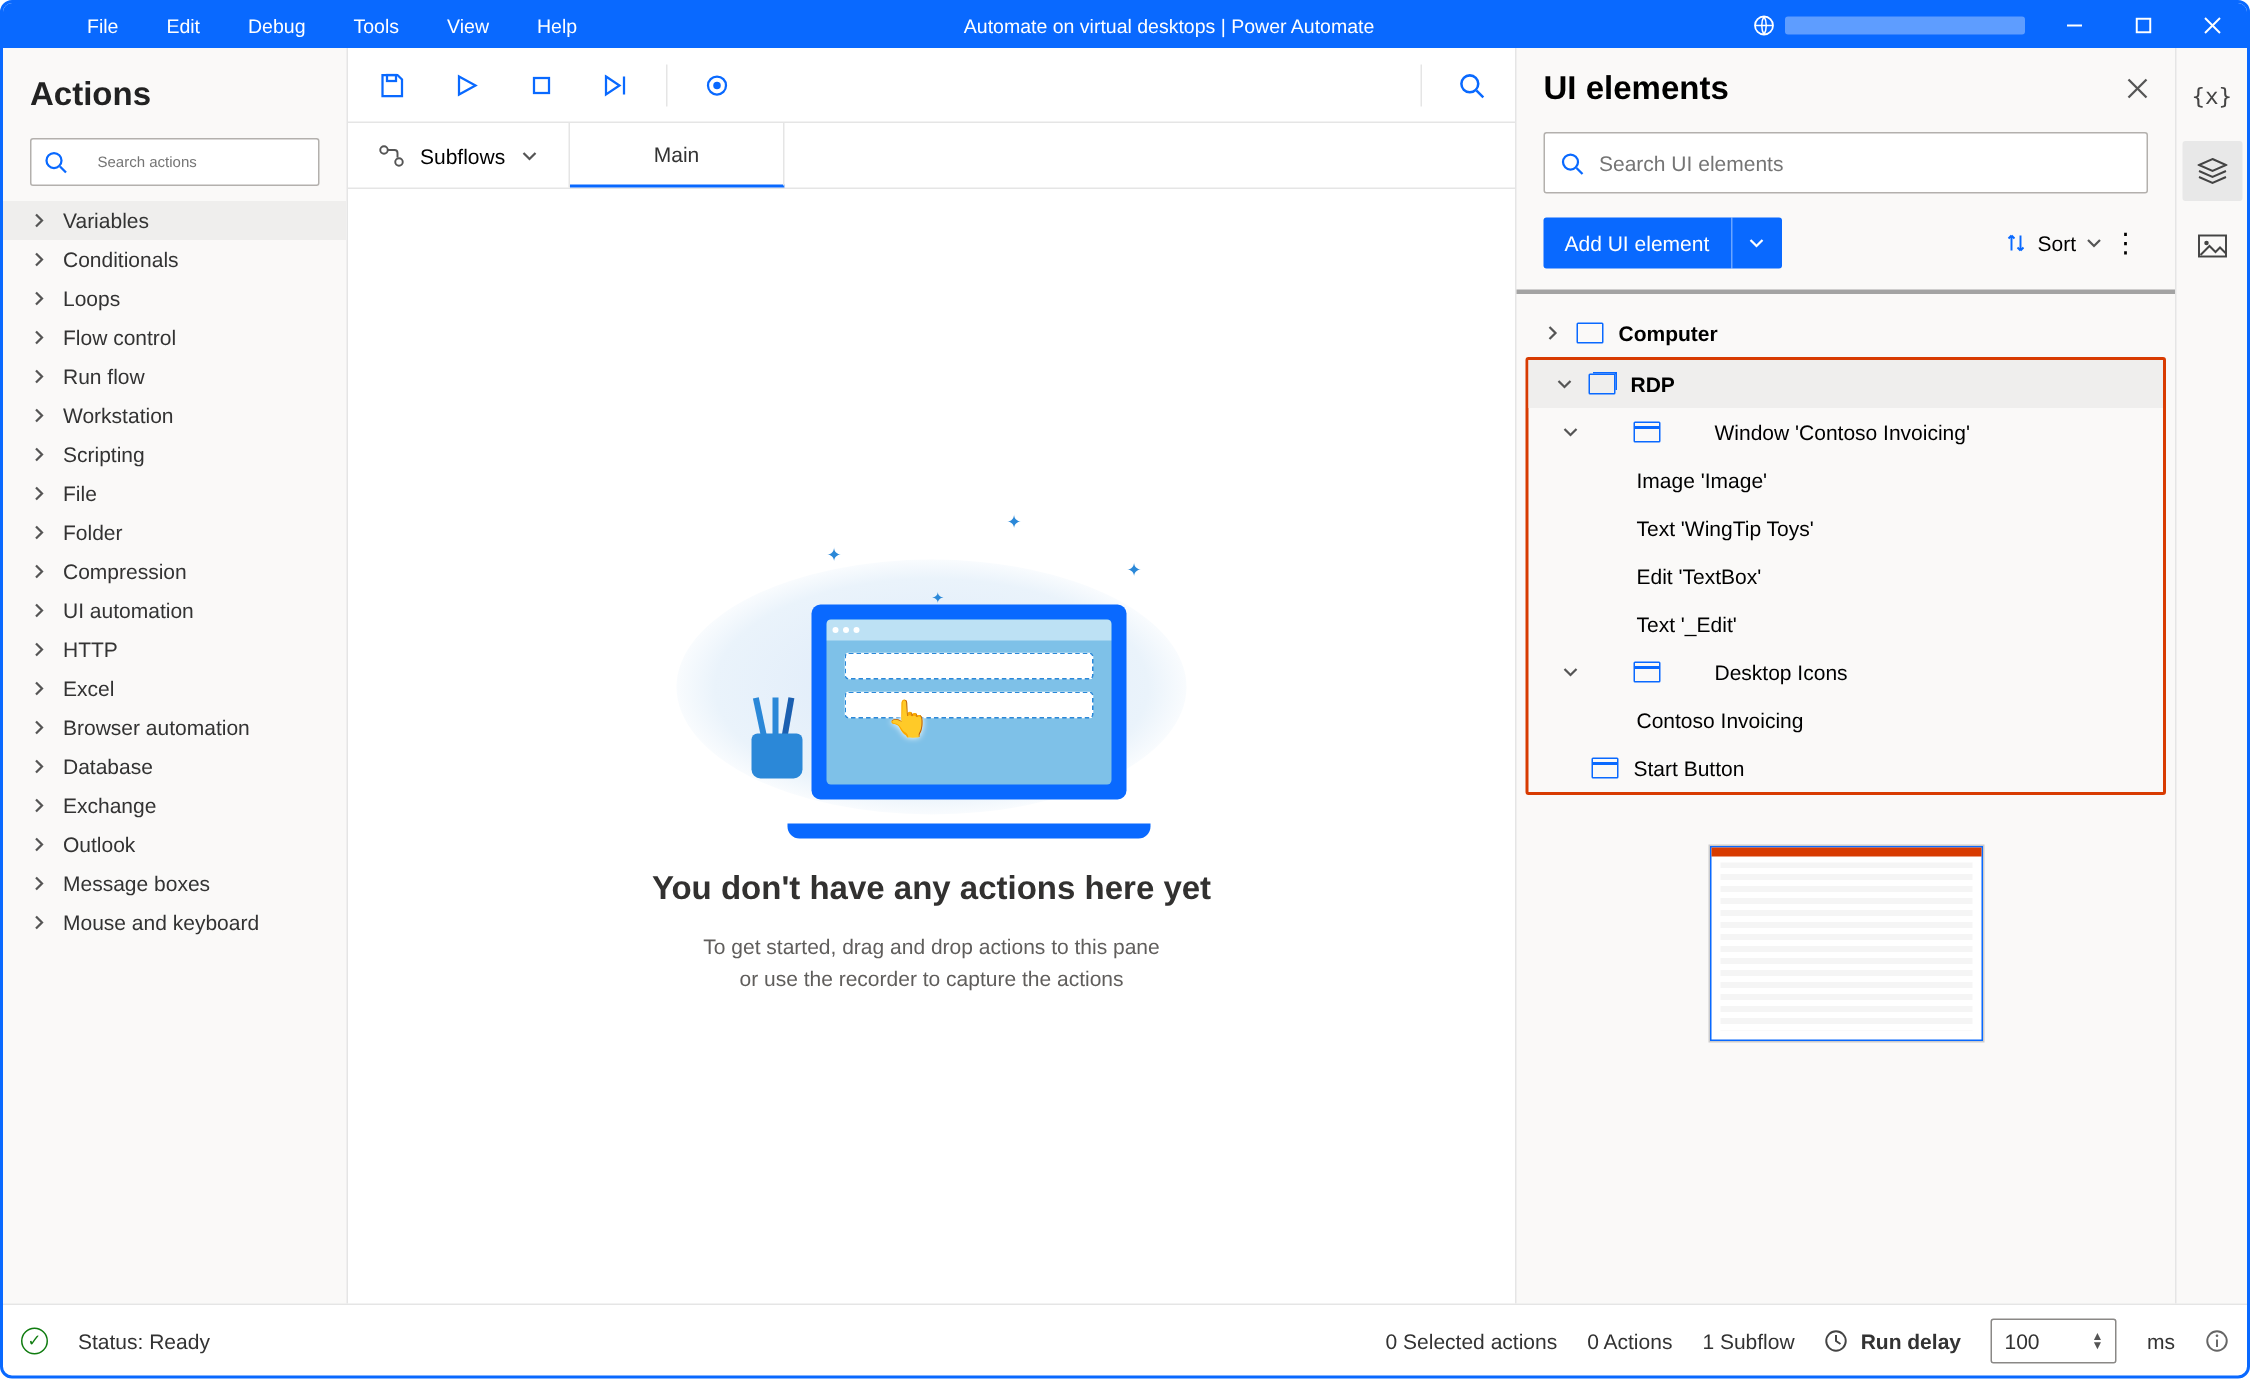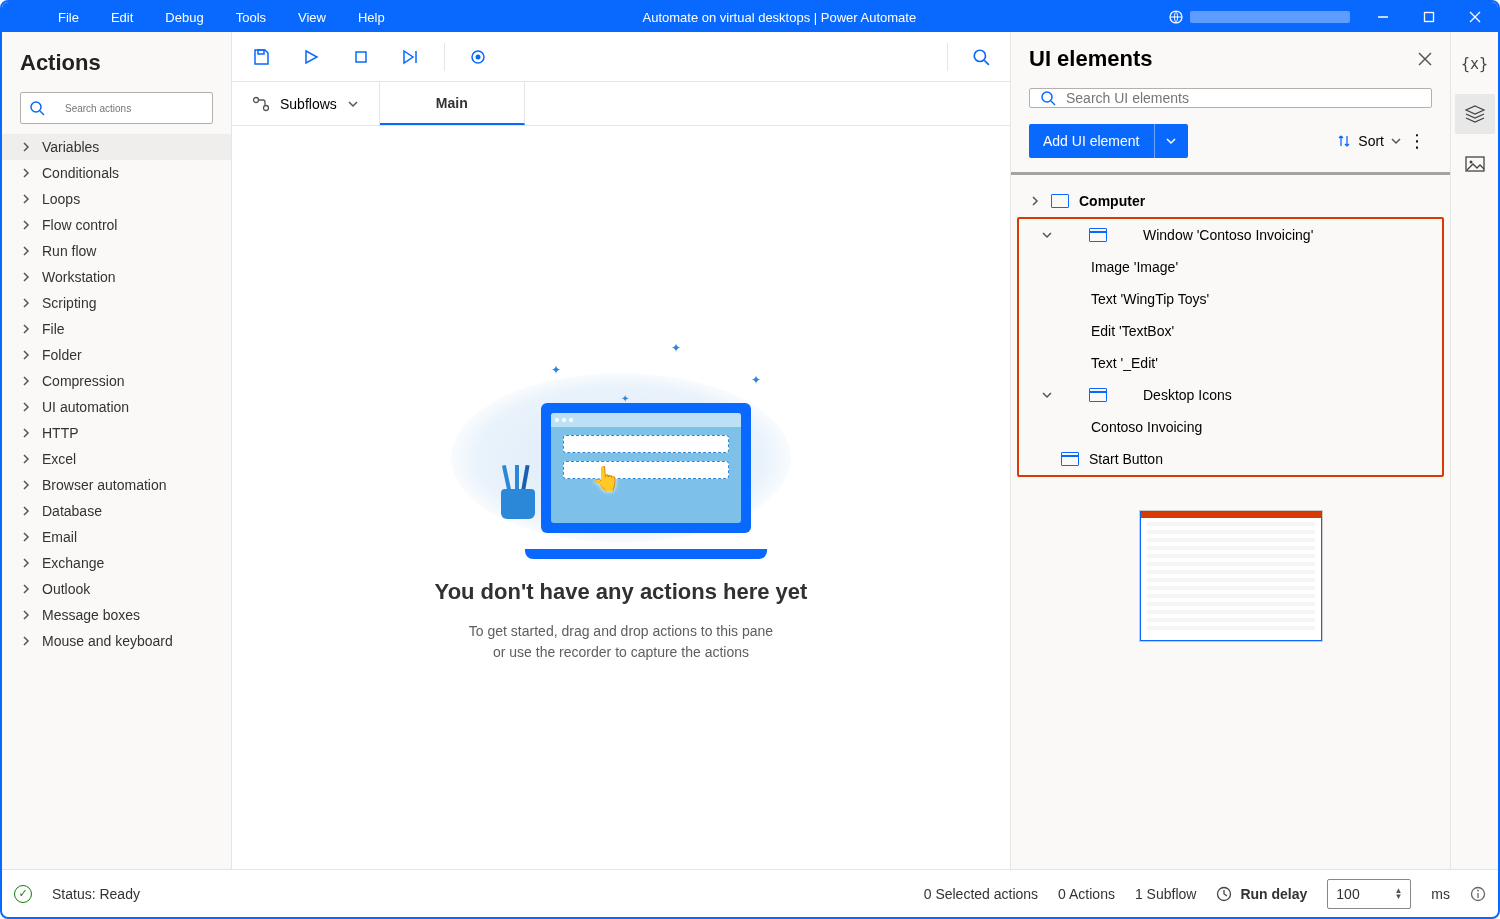--- a/index.html
+++ b/index.html
@@ -29,30 +29,30 @@
 .chev { width: 12px; height: 12px; flex-shrink:0; }
 
 
 .center { flex: 1; display: flex; flex-direction: column; min-width:0; }
 .toolbar { height: 50px; border-bottom: 1px solid #e5e5e5; display: flex; align-items: center; padding: 0 12px; gap: 16px; }
 .tb-icon { width: 34px; height: 34px; display:flex;align-items:center;justify-content:center; }
 .tb-sep { width:1px; height:28px; background:#e5e5e5; }
 .tb-spacer{flex:1}
 .tabsrow { height: 44px; border-bottom: 1px solid #e5e5e5; display: flex; align-items: stretch; }
 .subflows { display:flex; align-items:center; gap:10px; padding:0 20px; border-right:1px solid #e5e5e5; font-size:14px;}
-.tab { padding: 0 56px; display:flex; align-items:center; border-bottom: 2px solid #0969ff; font-size:14px; font-weight:700; color:#333; border-right:1px solid #e5e5e5;}
+.tab { padding: 0 56px; display:flex; align-items:center; border-bottom: 2px solid #0969ff; font-size:14px; font-weight:400; color:#333; border-right:1px solid #e5e5e5;}
 .canvas { flex: 1; display:flex; flex-direction:column; align-items:center; justify-content:center; gap:16px; color:#333; }
 .canvas h2 { font-size: 22px; font-weight:600; color:#323130; }
 .canvas p { font-size: 14px; color:#605e5c; text-align:center; line-height:1.5; }
 
 
 .ui-panel { width: 440px; border-left: 1px solid #e5e5e5; background: #faf9f8; display:flex; flex-direction:column; }
 .ui-head { display:flex; align-items:center; padding: 14px 18px 8px; }
 .ui-head h2 { font-size: 22px; font-weight:600; flex:1; }
-.ui-search { margin: 8px 18px; height: 20px; border:1px solid #b3b0ad; display:flex; align-items:center; padding:0 10px; gap:10px; background:#fff; border-radius:2px;}
+.ui-search { margin: 8px 18px; height: 41px; border:1px solid #b3b0ad; display:flex; align-items:center; padding:0 10px; gap:10px; background:#fff; border-radius:2px;}
 .ui-search input { border:none; outline:none; flex:1; font-size:14px; }
 .ui-toolbar{ display:flex; align-items:center; padding: 8px 18px 14px; border-bottom:3px solid #a3a3a3;}
 .add-btn { background:#0969ff; color:#fff; border:none; height:34px; display:flex; align-items:center; border-radius:2px; font-size:14px;}
 .add-btn .lbl{padding:0 14px;}
 .add-btn .dd{border-left:1px solid rgba(255,255,255,.4); width:34px; display:flex;align-items:center;justify-content:center;height:100%;}
 .sort{margin-left:auto; display:flex; align-items:center; gap:6px; font-size:14px;}
 .ellipsis{font-size:18px; padding:0 6px;}
 
 .ui-tree { padding: 10px 0 18px; }
 .ui-row { display:flex; align-items:center; gap:10px; padding: 8px 0 8px 18px; font-size: 14px; }
@@ -237,26 +237,20 @@
         <div class="tree-item">
           <svg class="chev" viewBox="0 0 12 12">
             <polyline points="4,2 8,6 4,10" fill="none" stroke="#555" stroke-width="1.5"></polyline>
           </svg>
           <span>Database</span>
         </div>
         <div class="tree-item">
           <svg class="chev" viewBox="0 0 12 12">
             <polyline points="4,2 8,6 4,10" fill="none" stroke="#555" stroke-width="1.5"></polyline>
           </svg>
-          <span>Email</span>
-        </div>
-        <div class="tree-item">
-          <svg class="chev" viewBox="0 0 12 12">
-            <polyline points="4,2 8,6 4,10" fill="none" stroke="#555" stroke-width="1.5"></polyline>
-          </svg>
           <span>Exchange</span>
         </div>
         <div class="tree-item">
           <svg class="chev" viewBox="0 0 12 12">
             <polyline points="4,2 8,6 4,10" fill="none" stroke="#555" stroke-width="1.5"></polyline>
           </svg>
           <span>Outlook</span>
         </div>
         <div class="tree-item">
           <svg class="chev" viewBox="0 0 12 12">
@@ -399,20 +393,27 @@
 
     <div class="ui-tree">
       <div class="ui-row">
         <svg class="chev" viewBox="0 0 12 12">
             <polyline points="4,2 8,6 4,10" fill="none" stroke="#555" stroke-width="1.5"></polyline>
           </svg>
         <div class="monicon"></div>
         <span style="font-weight:600">Computer</span>
       </div>
       <div class="hl-box">
+        <div class="ui-row sel">
+          <svg class="chev" viewBox="0 0 12 12">
+              <polyline points="2,4 6,8 10,4" fill="none" stroke="#555" stroke-width="1.5"></polyline>
+            </svg>
+          <div class="monicon" style="box-shadow:2px -2px 0 -1px #0969ff;"></div>
+          <span style="font-weight:600">RDP</span>
+        </div>
         <div class="ui-row indent1">
           <svg class="chev" viewBox="0 0 12 12">
               <polyline points="2,4 6,8 10,4" fill="none" stroke="#555" stroke-width="1.5"></polyline>
             </svg>
           <div class="winicon"></div>
           <span>Window 'Contoso Invoicing'</span>
         </div>
         <div class="ui-row indent3">
             <span>Image 'Image'</span>
           </div>

